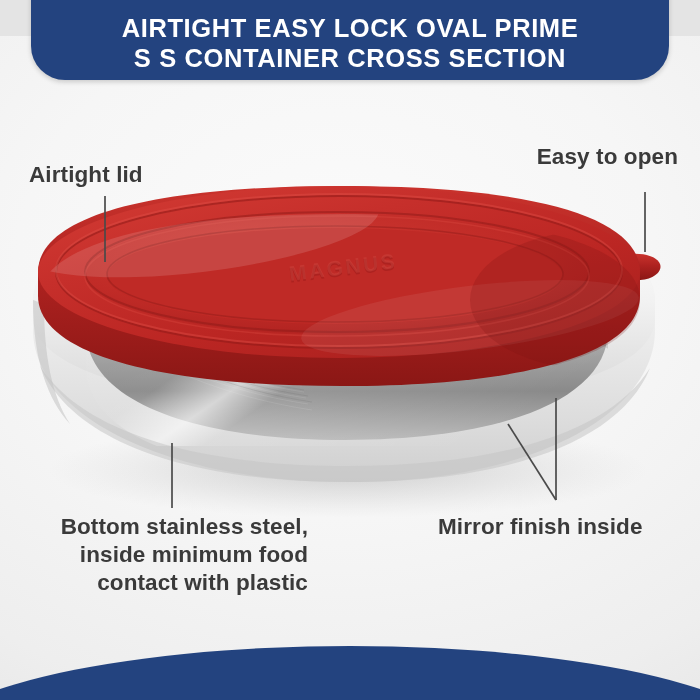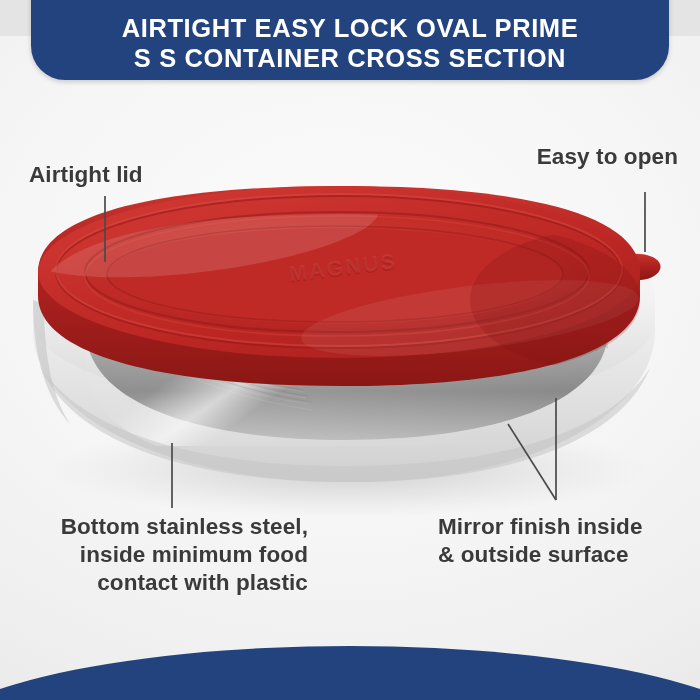--- a/index.html
+++ b/index.html
@@ -335,18 +335,17 @@
   </div>
 
   <div class="label label-bottom-steel">
     <div>Bottom stainless steel,</div>
     <div>inside minimum food</div>
     <div>contact with plastic</div>
   </div>
 
   <div class="label label-mirror-finish">
     <div>Mirror finish inside</div>
-    <div>&amp; outside surface</div>
   </div>
 
   <div class="bottom-arc"></div>
 
 </div>
 
 </body></html>

